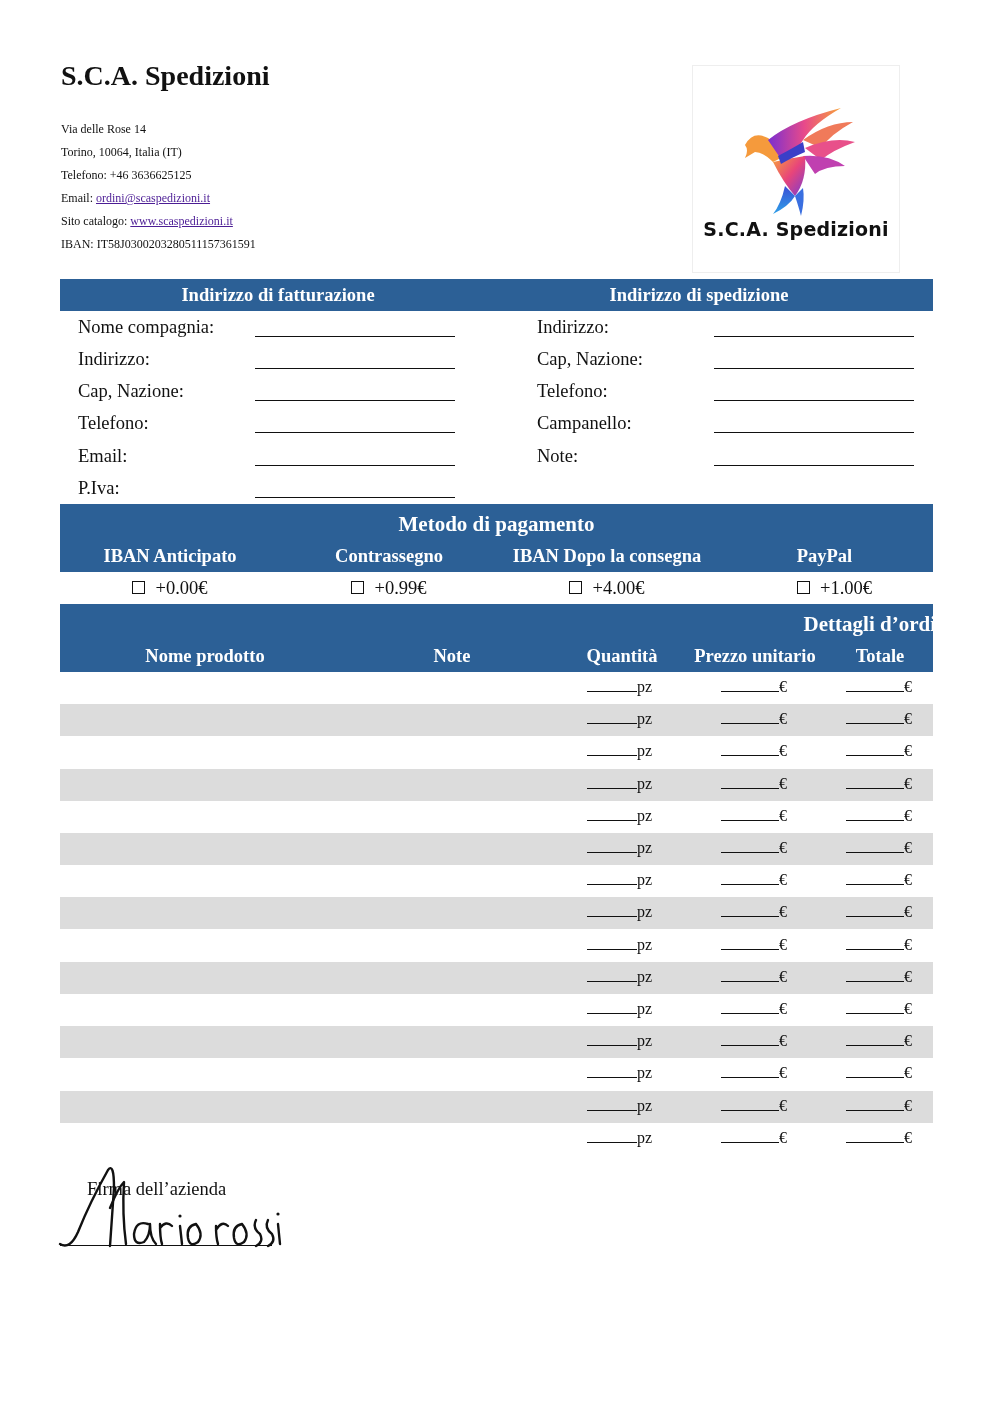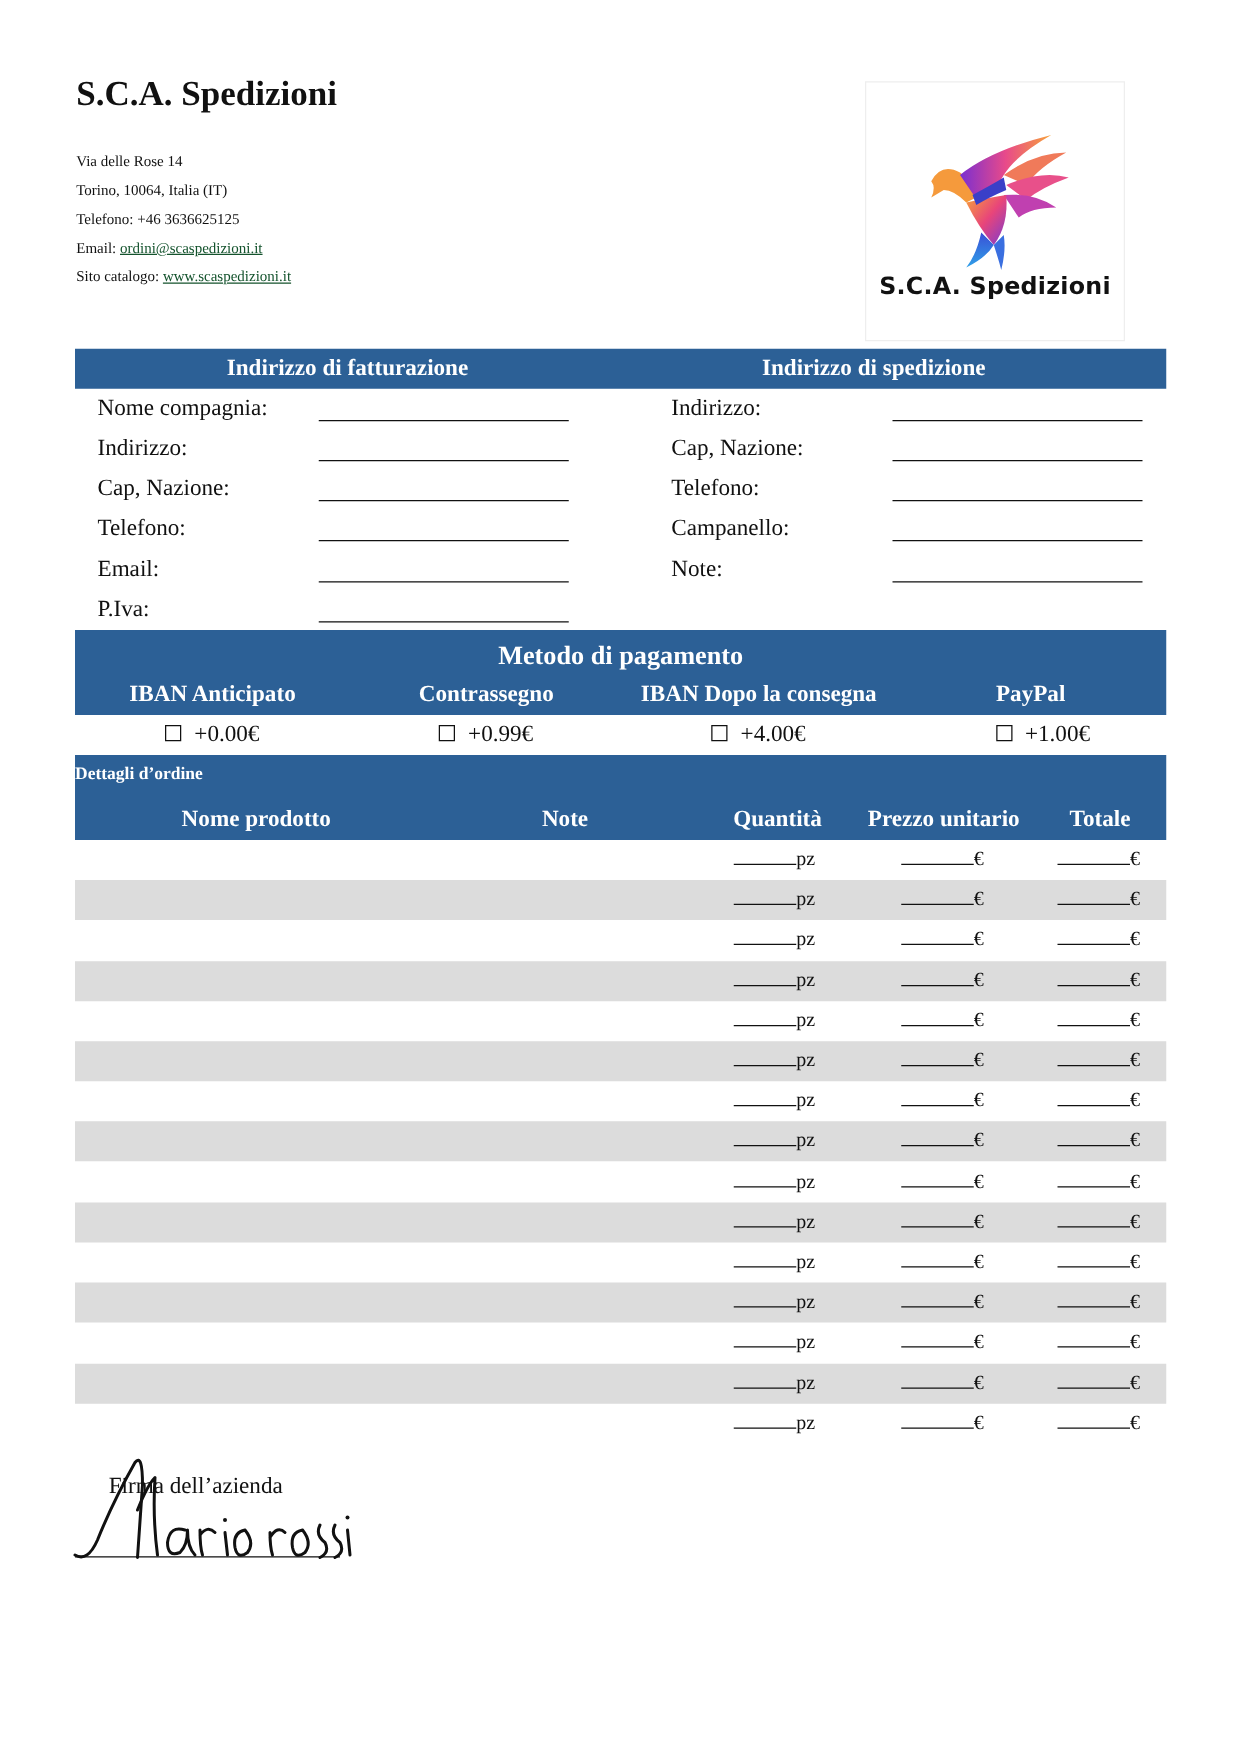--- a/index.html
+++ b/index.html
@@ -1,37 +1,37 @@
 <!DOCTYPE html>
 <html><head>
 <meta charset="utf-8">
 <style>
   html, body { margin: 0; padding: 0; background: #ffffff; }
   body { width: 993px; height: 1404px; position: relative; font-family: "Liberation Serif", serif; color: #111; overflow: hidden; }
   .company-name { position: absolute; left: 61px; top: 60px; font-size: 28px; font-weight: bold; }
   .company-info { position: absolute; left: 61px; top: 118px; font-size: 12px; line-height: 23px; }
-  .company-info a { color: #14532d; text-decoration: underline; }
+  .company-info a { color: #4c1d95; text-decoration: underline; }
   .logo-box { position: absolute; left: 692px; top: 65px; width: 208px; height: 208px; border: 1px solid #eeeeee; box-sizing: border-box; background: #fff; }
   .logo-box svg { position: absolute; left: 40px; top: 34px; }
   .logo-text { position: absolute; left: 0; width: 100%; top: 152px; text-align: center; font-family: "DejaVu Sans", sans-serif; font-weight: bold; font-size: 19px; color: #111; letter-spacing: 0.2px; }
 
   .bar { position: absolute; left: 60px; width: 873px; background: #2c6096; color: #fff; font-weight: bold; }
   .addr-bar { top: 279px; height: 32px; }
   .addr-bar span { position: absolute; top: 6px; font-size: 18.5px; width: 436px; text-align: center; }
   .addr-row { position: absolute; font-size: 18.5px; }
   .addr-line { position: absolute; width: 200px; border-bottom: 1.3px solid #111; height: 0; }
 
   .pay-bar { top: 504px; height: 68px; }
   .pay-title { position: absolute; top: 8px; left: 0; width: 100%; text-align: center; font-size: 21px; }
   .pay-col { position: absolute; top: 42px; font-size: 18.5px; text-align: center; }
   .pay-opt { position: absolute; top: 578px; font-size: 18.5px; text-align: center; cursor: pointer; }
   .chk { display: inline-block; width: 11px; height: 11px; border: 1px solid #111; margin-right: 10px; vertical-align: 0px; }
 
   .order-bar { top: 604px; height: 68px; }
-  .order-title { position: absolute; top: 8px; left: 0; width: 100%; text-align: left; font-size: 14px; }
+  .order-title { position: absolute; top: 8px; left: 0; width: 100%; text-align: right; font-size: 21px; padding-left: 24px; }
   .order-col { position: absolute; top: 42px; font-size: 18.5px; text-align: center; }
 
   .order-row { position: absolute; left: 60px; width: 873px; height: 32px; }
   .order-row.alt { background: #dcdcdc; }
   .cell { position: absolute; top: 6px; font-size: 16px; }
   .blank { display: inline-block; border-bottom: 1.2px solid #111; height: 13px; vertical-align: baseline; }
 
   .sign-label { position: absolute; left: 87px; top: 1179px; font-size: 18.5px; }
   .sign-line { position: absolute; left: 60px; top: 1245px; width: 212px; border-bottom: 1.2px solid #111; }
   .signature { position: absolute; left: 56px; top: 1158px; }
@@ -39,20 +39,21 @@
 </head>
 <body>
 
 <div class="company-name">S.C.A. Spedizioni</div>
 <div class="company-info">
   <div>Via delle Rose 14</div>
   <div>Torino, 10064, Italia (IT)</div>
   <div>Telefono: +46 3636625125</div>
   <div><span>Email: </span><a href="#">ordini@scaspedizioni.it</a></div>
   <div><span>Sito catalogo: </span><a href="#">www.scaspedizioni.it</a></div>
+  <div>IBAN: IT58J0300203280511157361591</div>
 </div>
 
 <div class="logo-box">
   <svg width="130" height="120" viewBox="0 0 130 120">
     <defs>
       <linearGradient id="g1" x1="0" y1="0" x2="1" y2="1">
         <stop offset="0" stop-color="#f7a23a"></stop>
         <stop offset="0.5" stop-color="#e8457a"></stop>
         <stop offset="1" stop-color="#7a3bd1"></stop>
       </linearGradient>

